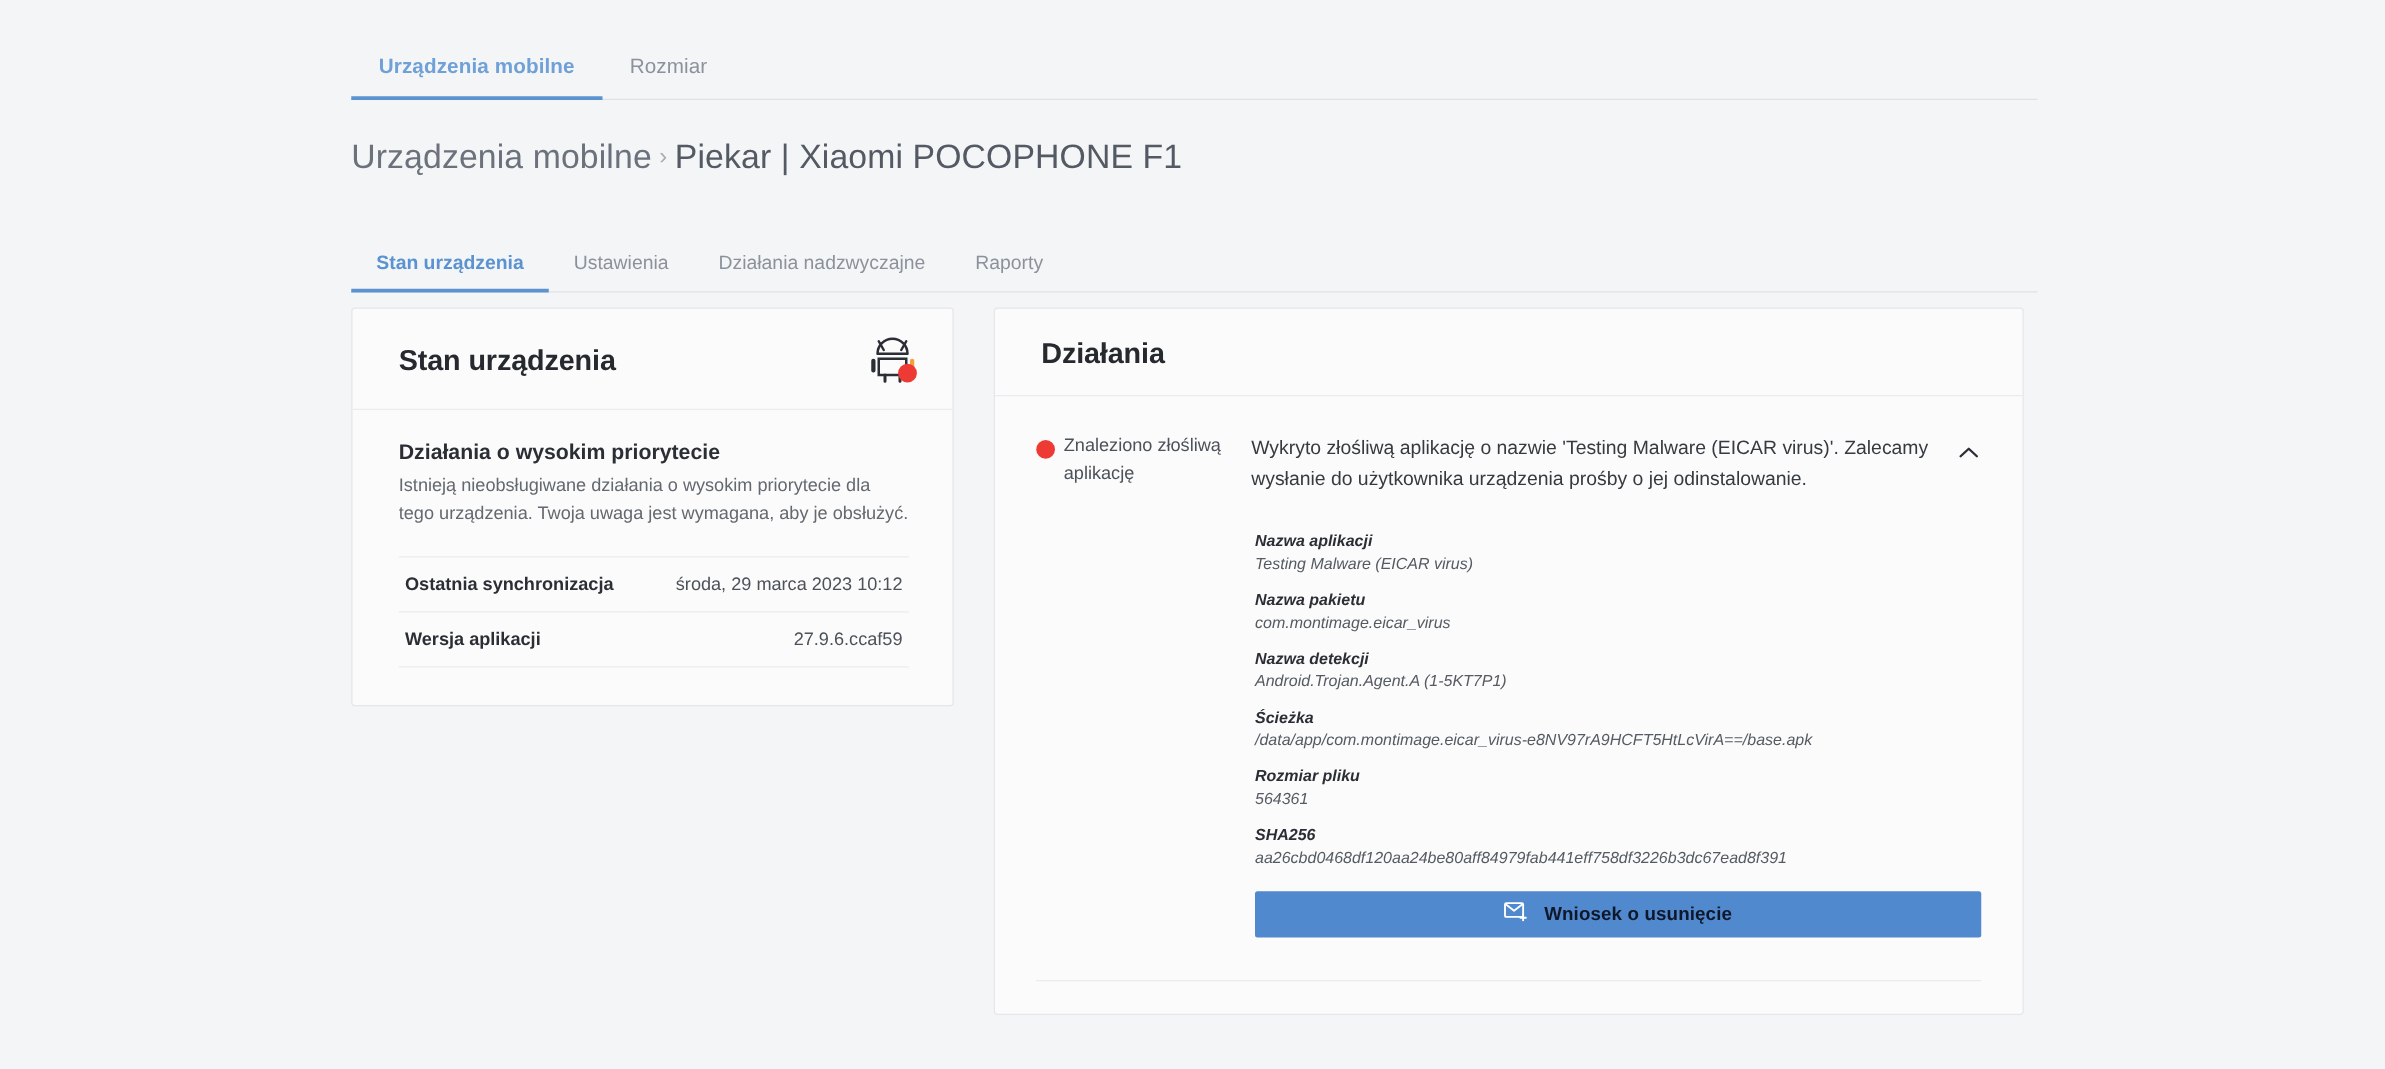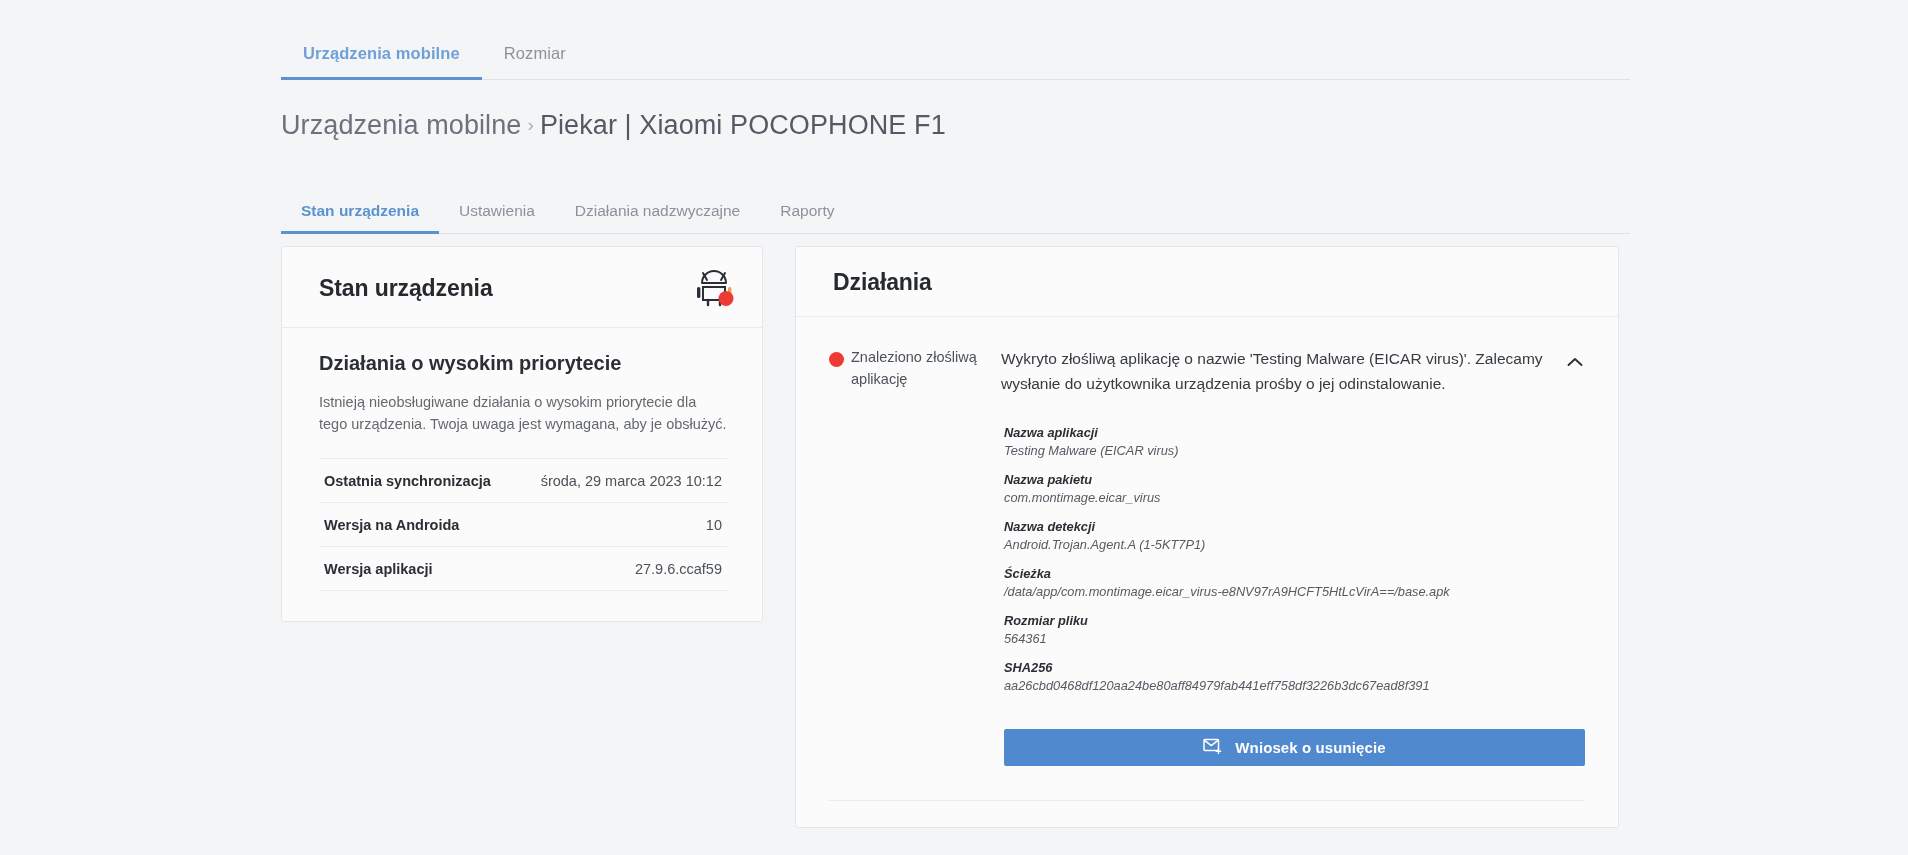--- a/index.html
+++ b/index.html
@@ -131,24 +131,24 @@
   }
 
   
   .card-left {
     left: 281px;
     top: 246px;
     width: 482px;
   }
   .left-body { padding: 24px 35px 30px 37px; }
   .hp-title {
-    font-size: 20px;
+    font-size: 17px;
     font-weight: bold;
     color: #2b2f35;
-    margin-bottom: 16px;
+    margin-bottom: 6px;
   }
   .hp-desc {
     font-size: 14.5px;
     color: #63696f;
     line-height: 1.55;
     margin-bottom: 22px;
     max-width: 420px;
   }
   .kv-table { width: 100%; border-collapse: collapse; }
   .kv-table tr { border-bottom: 1px solid #e9ebed; }
@@ -231,26 +231,26 @@
     color: #555b62;
     word-break: break-all;
   }
 
   .btn-primary {
     display: flex;
     align-items: center;
     justify-content: center;
     gap: 12px;
     width: 100%;
-    margin-top: 36px;
+    margin-top: 20px;
     height: 37px;
     background: #5189ce;
     border: none;
     border-radius: 2px;
-    color: #ffffff;
+    color: #0f172a;
     font-size: 15px;
     font-weight: bold;
     font-family: "Liberation Sans", sans-serif;
     cursor: pointer;
     letter-spacing: .1px;
   }
   .action-block {
     padding: 0 33px 0 208px;
   }
   .row-divider {
@@ -307,24 +307,20 @@
     </div>
     <div class="left-body">
       <div class="hp-title">Działania o wysokim priorytecie</div>
       <div class="hp-desc">Istnieją nieobsługiwane działania o wysokim priorytecie dla tego urządzenia. Twoja uwaga jest wymagana, aby je obsłużyć.</div>
 
       <table class="kv-table">
         <tbody>
             <tr>
           <td class="kv-k">Ostatnia synchronizacja</td>
           <td class="kv-v">środa, 29 marca 2023 10:12</td>
-        </tr>
-        <tr>
-          <td class="kv-k">Wersja na Androida</td>
-          <td class="kv-v">10</td>
         </tr>
         <tr>
           <td class="kv-k">Wersja aplikacji</td>
           <td class="kv-v">27.9.6.ccaf59</td>
         </tr>
       </tbody>
         </table>
     </div>
   </div>
 

